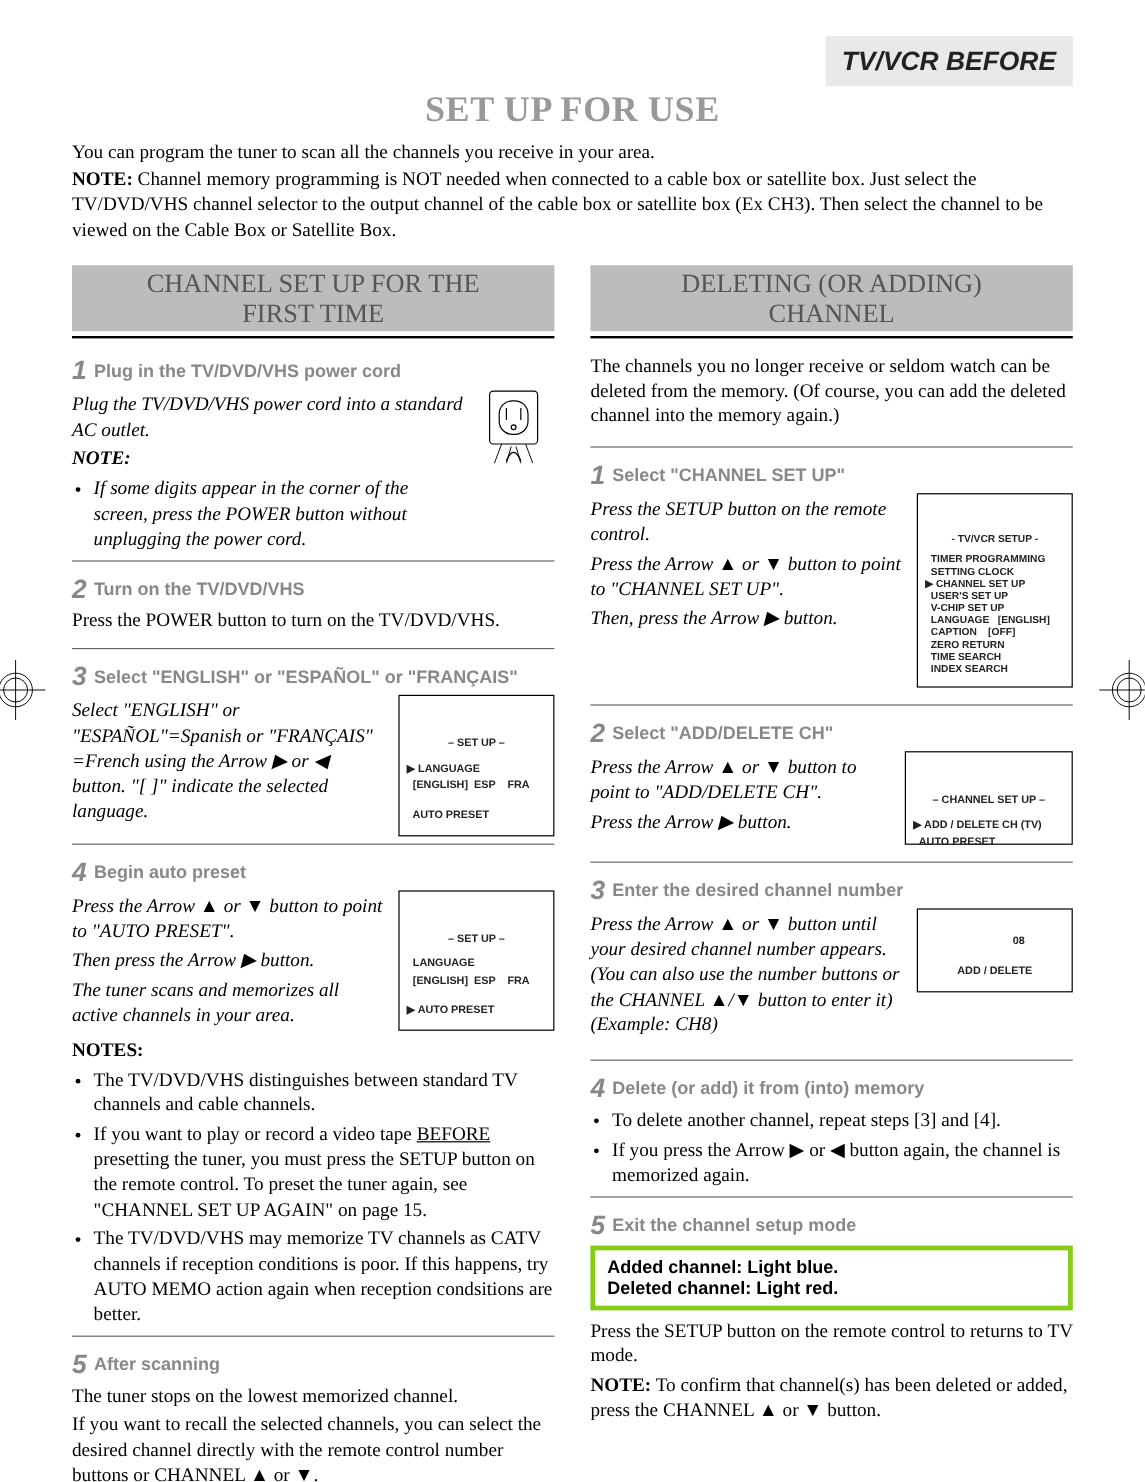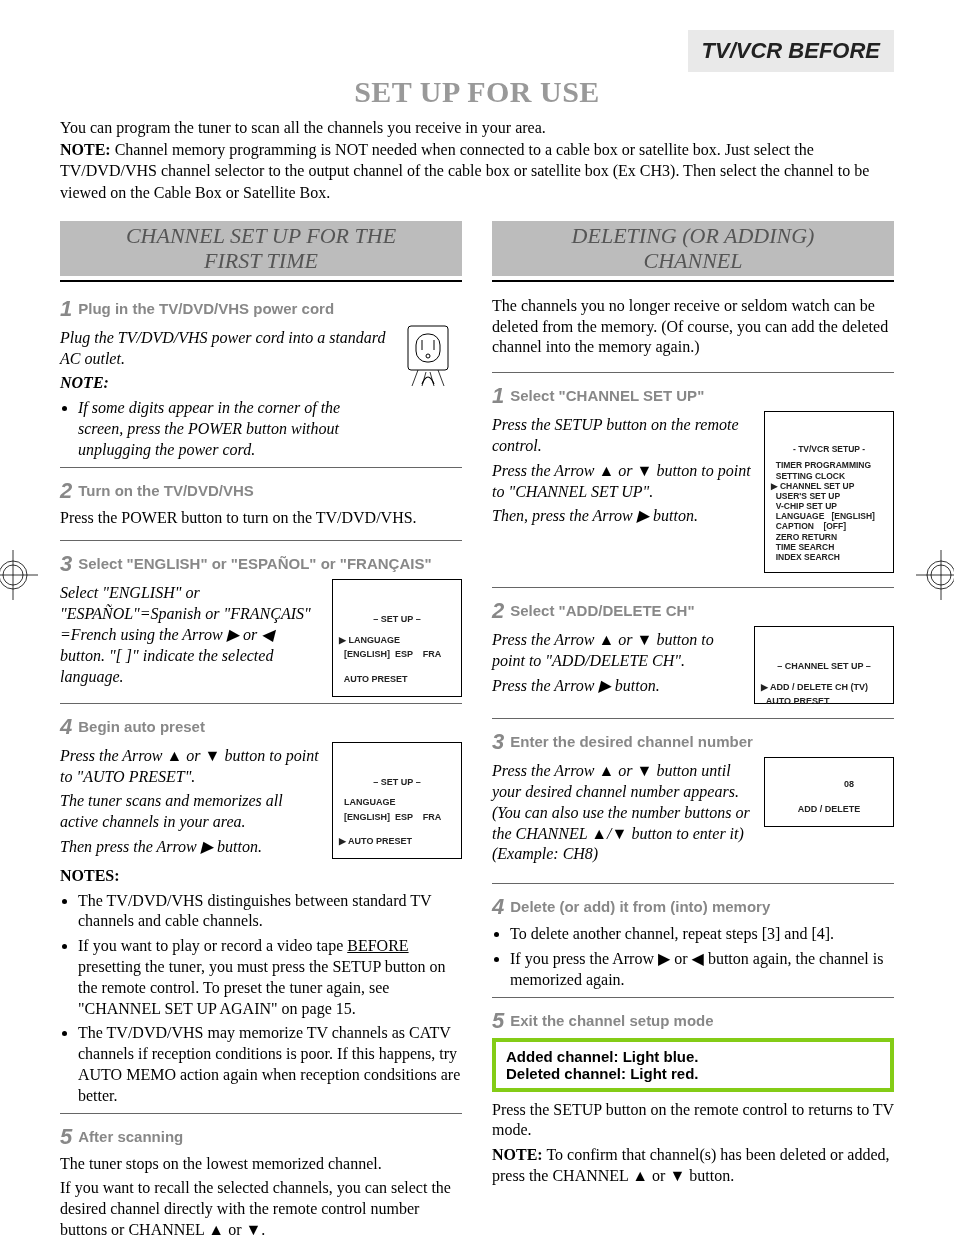--- a/index.html
+++ b/index.html
@@ -38,21 +38,20 @@
   .columns { display: flex; gap: 30px; }
   .col { flex: 1; min-width: 0; }
   .col-title-bar {
     background: #bcbcbc;
     text-align: center;
     font-size: 22px;
     color: #555;
     line-height: 1.1;
     padding: 3px 4px 3px 4px;
     margin-bottom: 4px;
-    font-style: italic;
   }
   .col-title-rule { border-bottom: 2px solid #000; margin-bottom: 14px; }
   .step-head {
     font-family: Arial, sans-serif;
     font-weight: bold;
     color: #888;
     font-size: 15px;
     margin: 10px 0 2px 0;
   }
   .step-head .num {
@@ -188,22 +187,22 @@
         </div>
       </div>
 
       <div class="step-head-line" style="margin-top:6px;"></div>
       <div class="step-head">
         <span class="num">4</span><span>Begin auto preset</span>
       </div>
       <div class="flex-row">
         <div class="grow">
           <div class="body-text">Press the Arrow ▲ or ▼ button to point to "AUTO PRESET".</div>
+          <div class="body-text">Then press the Arrow ▶ button.</div>
           <div class="body-text">The tuner scans and memorizes all active channels in your area.</div>
-          <div class="body-text">Then press the Arrow ▶ button.</div>
         </div>
         <div class="osd">
           <div class="osd-title">– SET UP –</div>
           <div class="row">  LANGUAGE</div>
           <div class="row">  [ENGLISH]  ESP    FRA</div>
           <div class="row" style="margin-top:10px;">▶ AUTO PRESET</div>
         </div>
       </div>
       <div class="body-text"><b class="note-label">NOTES:</b></div>
       <ul class="bullet-list">

